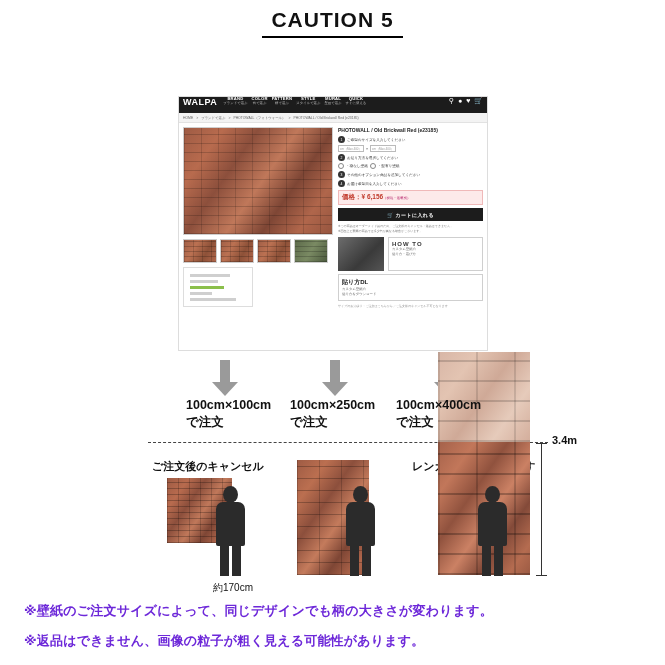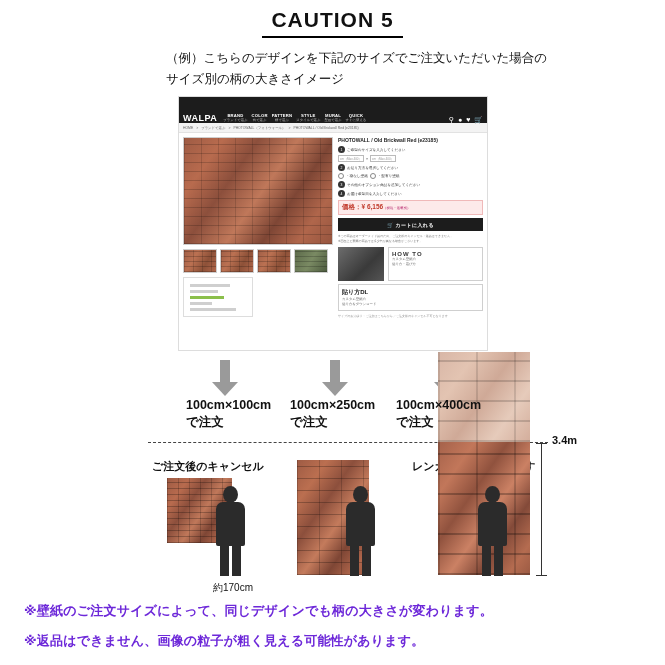--- a/index.html
+++ b/index.html
@@ -28,21 +28,21 @@
     font-size:12.5px;line-height:1.65;color:#111;
   }
 
   
   .browser{
     position:absolute;left:178px;top:96px;width:310px;height:255px;
     background:#fff;border:1px solid #ddd;box-sizing:border-box;
     font-size:4px;overflow:hidden;
   }
   .bheader{
-    height:26px;background:#1c1c1c;display:flex;align-items:flex-end;
+    height:16px;background:#1c1c1c;display:flex;align-items:flex-start;
     padding:0 4px;box-sizing:border-box;
   }
   .blogo{color:#fff;font-weight:bold;font-size:9px;letter-spacing:.5px;margin-right:6px;}
   .bnav{display:flex;flex:1;gap:4px;align-items:center;}
   .bnav .ni{display:flex;flex-direction:column;align-items:center;line-height:1.15;}
   .bnav .ni b{color:#fff;font-size:4.2px;font-weight:bold;letter-spacing:.2px;}
   .bnav .ni span{color:#bdbdbd;font-size:3.4px;}
   .bicons{display:flex;gap:4px;align-items:center;}
   .bicons i{display:inline-block;color:#fff;font-style:normal;font-size:7px;line-height:1;}
   .bicons .cart{color:#e03a2f;}
@@ -189,24 +189,20 @@
   .w2{top:632px;}
 </style>
 </head>
 <body>
 
 <div class="page">
 
   <div class="title">CAUTION 5</div>
   <div class="title-underline"></div>
 
-  <div class="intro">
-    <div>（例）こちらのデザインを下記のサイズでご注文いただいた場合の</div>
-    <div>サイズ別の柄の大きさイメージ</div>
-  </div>
 
   <div class="browser">
 
     <div class="bheader">
       <div class="blogo">WALPA</div>
       <div class="bnav">
         <div class="ni">
           <b>BRAND</b>
           <span>ブランドで選ぶ</span>
         </div>

